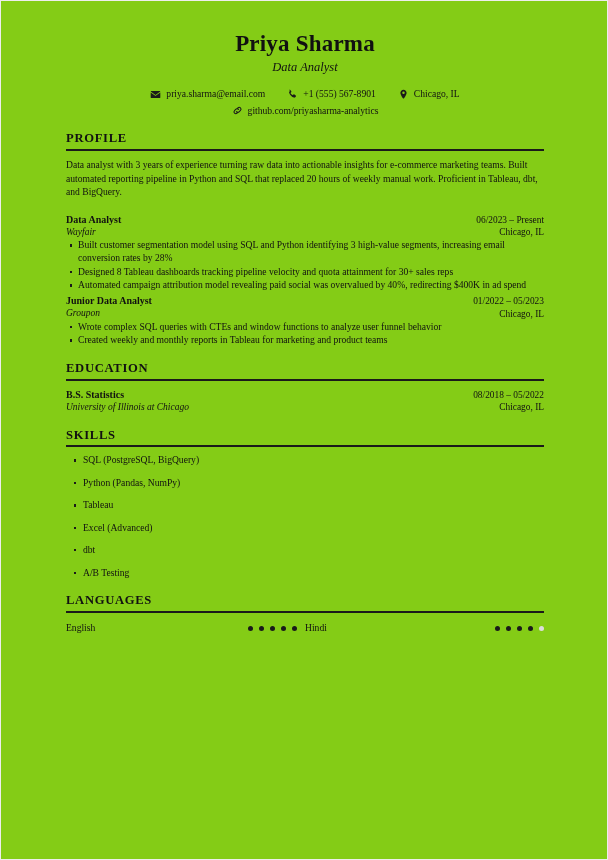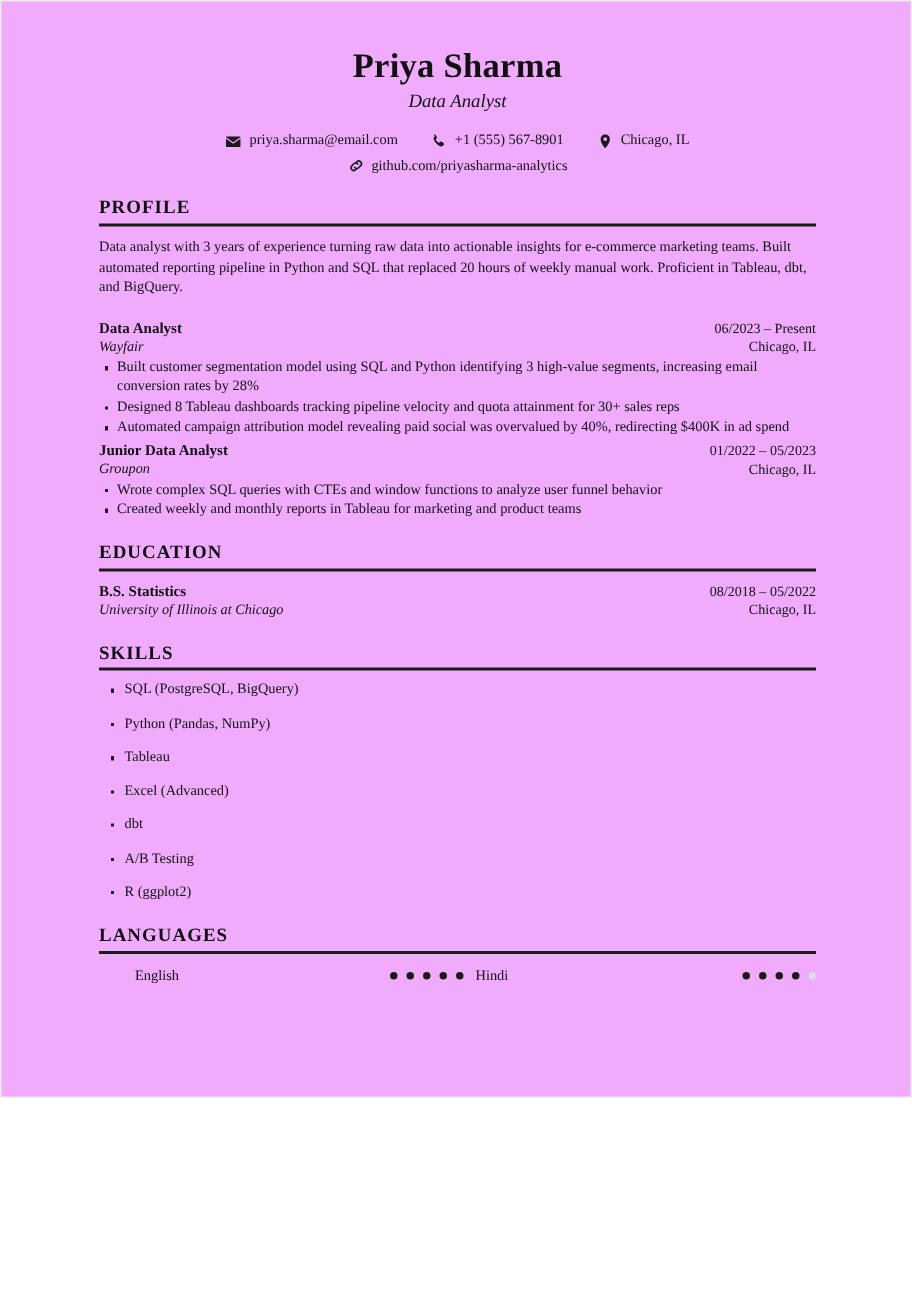--- a/index.html
+++ b/index.html
@@ -10,22 +10,22 @@
   body {
     width: 608px;
     height: 860px;
     font-family: "Liberation Serif", "DejaVu Serif", serif;
     color: #111111;
     -webkit-font-smoothing: antialiased;
   }
   .page {
     position: relative;
     width: 608px;
-    height: 732px;
-    background: #f0abfc;
+    height: 860px;
+    background: #84cc16;
     border: 1px solid #ededed;
     box-sizing: border-box;
     overflow: hidden;
   }
   .content {
     position: absolute;
     left: 65px;
     top: 30px;
     width: 478px;
   }
@@ -167,21 +167,20 @@
     width: 2.4px;
     height: 2.4px;
     background: #1a1a1a;
   }
 
   
   .lang-row {
     display: flex;
     align-items: center;
     margin-top: 9px;
-    margin-left: 24px;
   }
   .lang-cell {
     display: flex;
     align-items: center;
     justify-content: space-between;
     width: 50%;
     box-sizing: border-box;
   }
   .lang-cell.first { padding-right: 8px; }
   .lang-name {
@@ -317,21 +316,20 @@
 
     <div class="section">
       <div class="section-title">SKILLS</div>
       <ul class="skills">
         <li>SQL (PostgreSQL, BigQuery)</li>
         <li>Python (Pandas, NumPy)</li>
         <li>Tableau</li>
         <li>Excel (Advanced)</li>
         <li>dbt</li>
         <li>A/B Testing</li>
-        <li>R (ggplot2)</li>
       </ul>
     </div>
 
     <div class="section">
       <div class="section-title">LANGUAGES</div>
       <div class="lang-row">
 
         <div class="lang-cell first">
           <span class="lang-name">English</span>
           <span class="dots">

